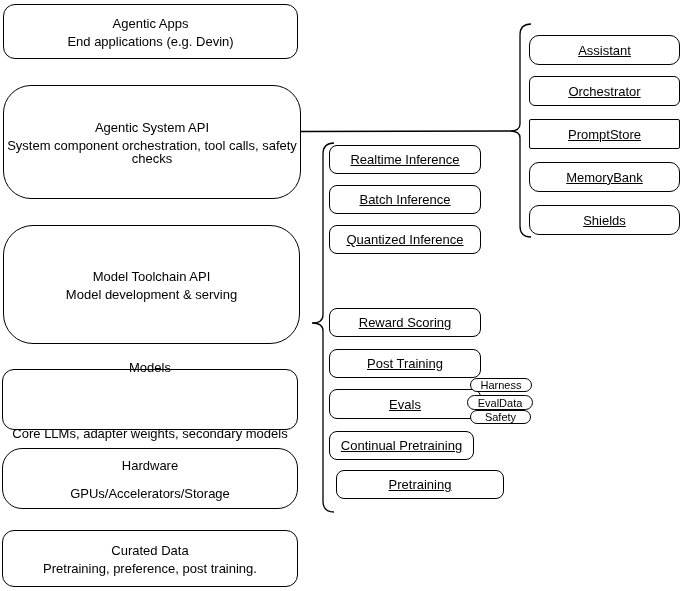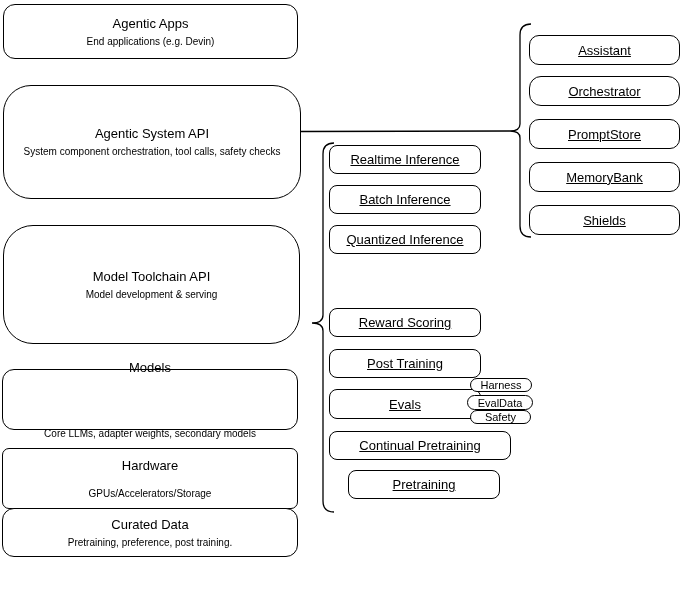--- a/index.html
+++ b/index.html
@@ -15,21 +15,21 @@
     overflow:hidden;
   }
   .overlay{position:absolute;left:0;top:0;width:682px;height:591px;z-index:1;pointer-events:none;}
   .overlay path, .overlay line{fill:none;stroke:var(--stroke);stroke-width:1.3;}
   .box{
     position:absolute;box-sizing:border-box;background:var(--fill);
     border:1.3px solid var(--stroke);display:flex;flex-direction:column;
     align-items:center;justify-content:center;text-align:center;z-index:2;
   }
   .lbox .title{font-size:13px;line-height:16px;}
-  .lbox .subtitle{font-size:10px;line-height:13px;margin-top:3px;}
+  .lbox .subtitle{font-size:13px;line-height:13px;margin-top:3px;}
   .mbox,.rbox{font-size:13px;white-space:nowrap;text-decoration:underline;}
   .pill{
     position:absolute;box-sizing:border-box;background:var(--fill);
     border:1.3px solid var(--stroke);border-radius:999px;font-size:11px;
     display:flex;align-items:center;justify-content:center;white-space:nowrap;z-index:3;
   }
 </style>
 </head>
 <body>
 
@@ -54,26 +54,26 @@
   <div class="box lbox" style="left:3px;top:225px;width:297px;height:119px;border-radius:30px;">
     <div class="title">Model Toolchain API</div>
     <div class="subtitle">Model development &amp; serving</div>
   </div>
 
   <div class="box lbox" style="left:2px;top:369px;width:296px;height:61px;border-radius:12px;gap:48px;">
     <div class="title">Models</div>
     <div class="subtitle">Core LLMs, adapter weights, secondary models</div>
   </div>
 
-  <div class="box lbox" style="left:2px;top:448px;width:296px;height:61px;border-radius:7px;gap:10px;">
+  <div class="box lbox" style="left:2px;top:448px;width:296px;height:61px;border-radius:20px;gap:10px;">
     <div class="title">Hardware</div>
     <div class="subtitle">GPUs/Accelerators/Storage</div>
   </div>
 
-  <div class="box lbox" style="left:2px;top:508px;width:296px;height:49px;border-radius:12px;">
+  <div class="box lbox" style="left:2px;top:530px;width:296px;height:57px;border-radius:12px;">
     <div class="title">Curated Data</div>
     <div class="subtitle">Pretraining, preference, post training.</div>
   </div>
 
   <div class="box mbox" style="left:329px;top:145px;width:152px;height:29px;border-radius:8px;">
     <span>Realtime Inference</span>
   </div>
   <div class="box mbox" style="left:329px;top:185px;width:152px;height:29px;border-radius:8px;">
     <span>Batch Inference</span>
   </div>
@@ -82,44 +82,44 @@
   </div>
   <div class="box mbox" style="left:329px;top:308px;width:152px;height:29px;border-radius:8px;">
     <span>Reward Scoring</span>
   </div>
   <div class="box mbox" style="left:329px;top:349px;width:152px;height:29px;border-radius:8px;">
     <span>Post Training</span>
   </div>
   <div class="box mbox" style="left:329px;top:389px;width:152px;height:30px;border-radius:8px;">
     <span>Evals</span>
   </div>
-  <div class="box mbox" style="left:329px;top:431px;width:182px;height:29px;border-radius:8px;">
+  <div class="box mbox" style="left:329px;top:431px;width:145px;height:29px;border-radius:8px;">
     <span>Continual Pretraining</span>
   </div>
-  <div class="box mbox" style="left:348px;top:470px;width:152px;height:29px;border-radius:8px;">
+  <div class="box mbox" style="left:336px;top:470px;width:168px;height:29px;border-radius:8px;">
     <span>Pretraining</span>
   </div>
 
   <div class="pill" style="left:470px;top:378px;width:62px;height:14px;">
     <span>Harness</span>
   </div>
   <div class="pill" style="left:467px;top:395px;width:66px;height:15px;">
     <span>EvalData</span>
   </div>
   <div class="pill" style="left:470px;top:410px;width:61px;height:14px;">
     <span>Safety</span>
   </div>
 
   <div class="box rbox" style="left:529px;top:35px;width:151px;height:30px;border-radius:10px;">
     <span>Assistant</span>
   </div>
-  <div class="box rbox" style="left:529px;top:76px;width:151px;height:30px;border-radius:12px;">
+  <div class="box rbox" style="left:529px;top:76px;width:151px;height:30px;border-radius:6px;">
     <span>Orchestrator</span>
   </div>
-  <div class="box rbox" style="left:529px;top:119px;width:151px;height:30px;border-radius:10px;">
+  <div class="box rbox" style="left:529px;top:119px;width:151px;height:30px;border-radius:2px;">
     <span>PromptStore</span>
   </div>
   <div class="box rbox" style="left:529px;top:162px;width:151px;height:30px;border-radius:10px;">
     <span>MemoryBank</span>
   </div>
   <div class="box rbox" style="left:529px;top:205px;width:151px;height:30px;border-radius:10px;">
     <span>Shields</span>
   </div>
 
 </div>

